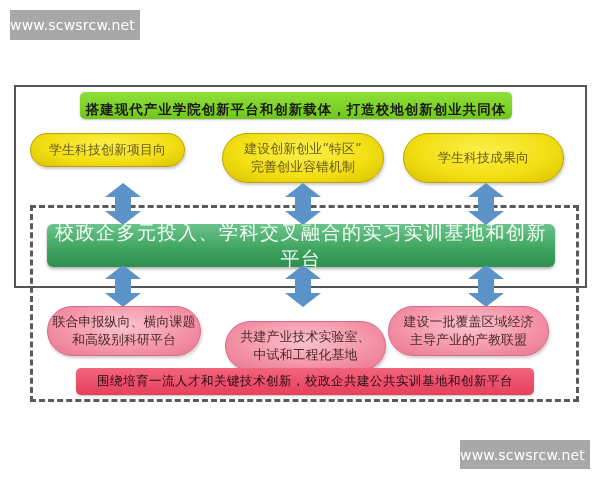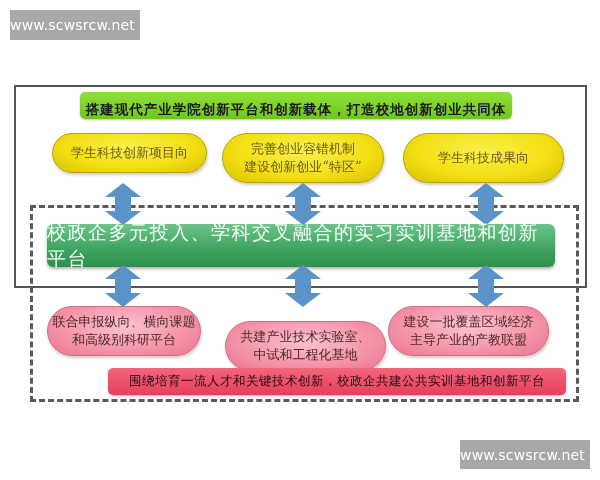--- a/index.html
+++ b/index.html
@@ -73,26 +73,26 @@
 </div>
 
 <div class="abs outer-box" style="left:14px; top:85px; width:573px; height:203px;"></div>
 
 <div class="abs dashed-box" style="left:30px; top:205px; width:549px; height:197px;"></div>
 
 <div class="abs banner-green" style="left:80px; top:92px; width:432px; height:27px;">
   <span>搭建现代产业学院创新平台和创新载体，打造校地创新创业共同体</span>
 </div>
 
-<div class="abs pill pill-yellow" style="left:52px; top:133px; width:155px; height:40px;">
+<div class="abs pill pill-yellow" style="left:30px; top:133px; width:155px; height:34px;">
   <span>学生科技创新项目向</span>
 </div>
 <div class="abs pill pill-yellow" style="left:222px; top:133px; width:162px; height:50px;">
+  <span>建设创新创业“特区”</span>
   <span>完善创业容错机制</span>
-  <span>建设创新创业“特区”</span>
 </div>
 <div class="abs pill pill-yellow" style="left:403px; top:133px; width:161px; height:50px;">
   <span>学生科技成果向</span>
 </div>
 
 <div class="abs arrow" style="left:105px; top:183px;">
   <svg width="36" height="42" viewBox="0 0 36 42">
       <polygon points="18,0 36,14 26,14 26,28 36,28 18,42 0,28 10,28 10,14 0,14" fill="#5b93c9"></polygon>
     </svg>
 </div>
@@ -100,21 +100,21 @@
   <svg width="36" height="42" viewBox="0 0 36 42">
       <polygon points="18,0 36,14 26,14 26,28 36,28 18,42 0,28 10,28 10,14 0,14" fill="#5b93c9"></polygon>
     </svg>
 </div>
 <div class="abs arrow" style="left:468px; top:183px;">
   <svg width="36" height="42" viewBox="0 0 36 42">
       <polygon points="18,0 36,14 26,14 26,28 36,28 18,42 0,28 10,28 10,14 0,14" fill="#5b93c9"></polygon>
     </svg>
 </div>
 
-<div class="abs main-bar" style="left:47px; top:224px; width:508px; height:43px;">
+<div class="abs main-bar" style="left:47px; top:224px; width:508px; height:43px;text-align:center;">
   <span>校政企多元投入、学科交叉融合的实习实训基地和创新平台</span>
 </div>
 
 <div class="abs arrow" style="left:105px; top:265px;">
   <svg width="36" height="42" viewBox="0 0 36 42">
       <polygon points="18,0 36,14 26,14 26,28 36,28 18,42 0,28 10,28 10,14 0,14" fill="#5b93c9"></polygon>
     </svg>
 </div>
 <div class="abs arrow" style="left:285px; top:265px;">
   <svg width="36" height="42" viewBox="0 0 36 42">
@@ -133,19 +133,19 @@
 </div>
 <div class="abs pill pill-pink" style="left:225px; top:306px; width:161px; height:50px;margin-top:15px;">
   <span>共建产业技术实验室、</span>
   <span>中试和工程化基地</span>
 </div>
 <div class="abs pill pill-pink" style="left:388px; top:306px; width:161px; height:50px;">
   <span>建设一批覆盖区域经济</span>
   <span>主导产业的产教联盟</span>
 </div>
 
-<div class="abs red-bar" style="left:76px; top:368px; width:458px; height:27px;margin-left:32px;">
+<div class="abs red-bar" style="left:76px; top:368px; width:458px; height:27px;">
   <span>围绕培育一流人才和关键技术创新，校政企共建公共实训基地和创新平台</span>
 </div>
 
 <div class="abs watermark" style="left:460px; top:440px; width:130px; height:29px;">
   <span>www.scwsrcw.net</span>
 </div>
 
 </body></html>

